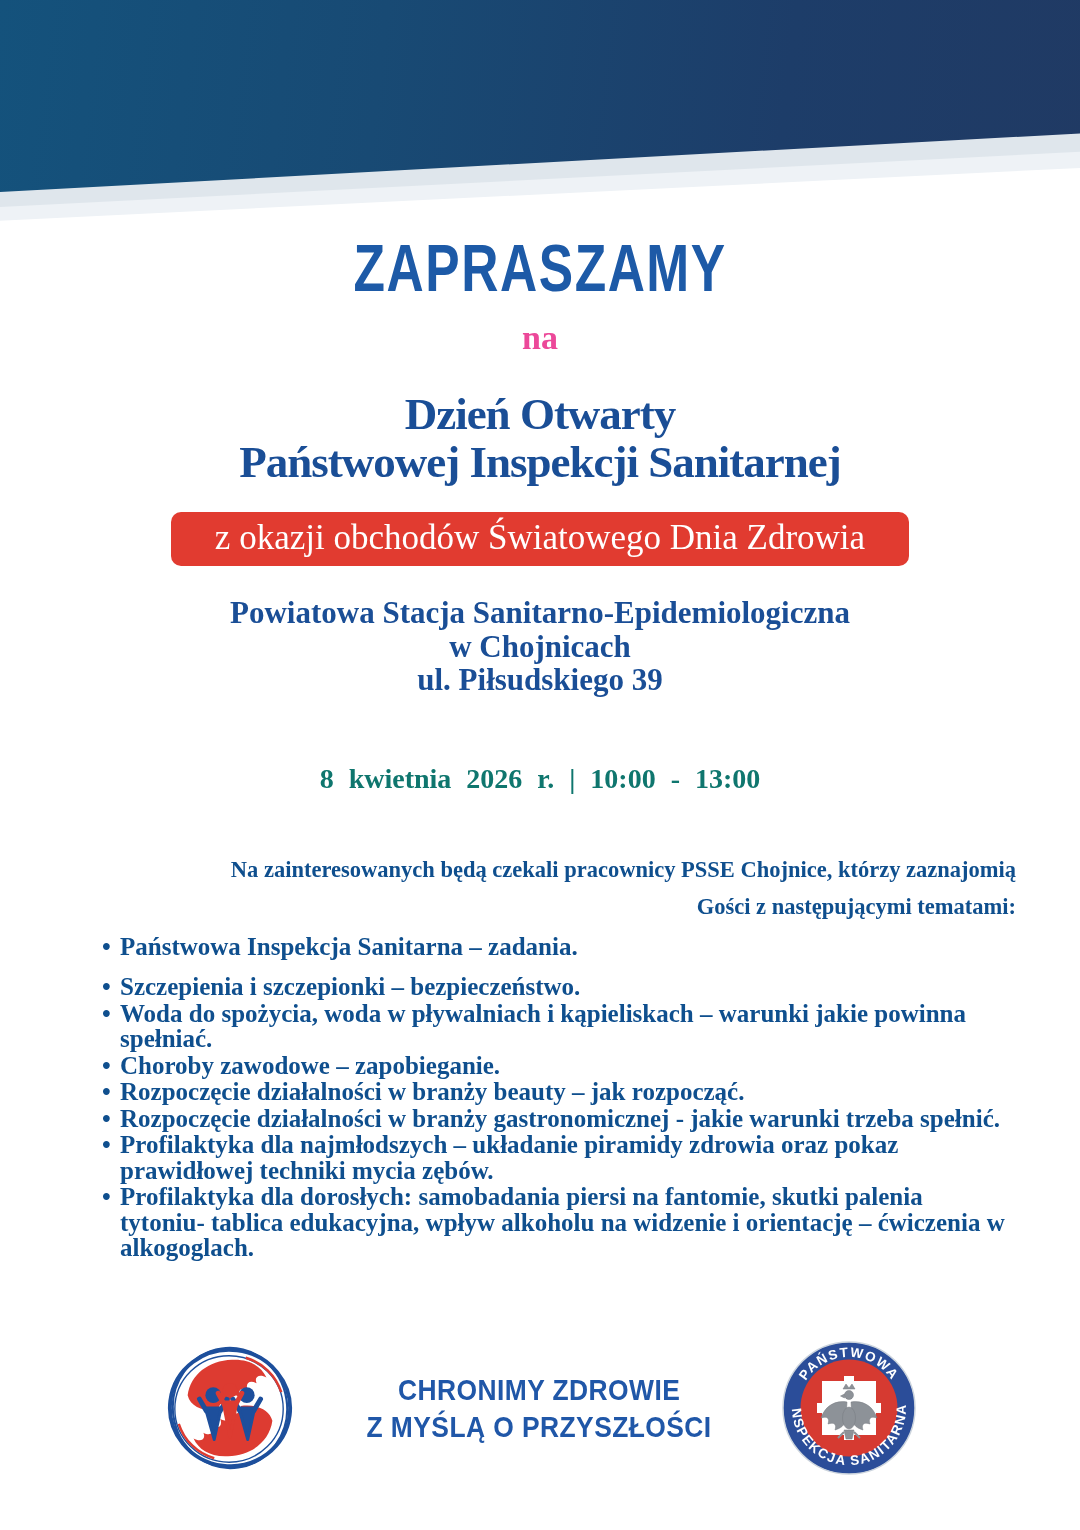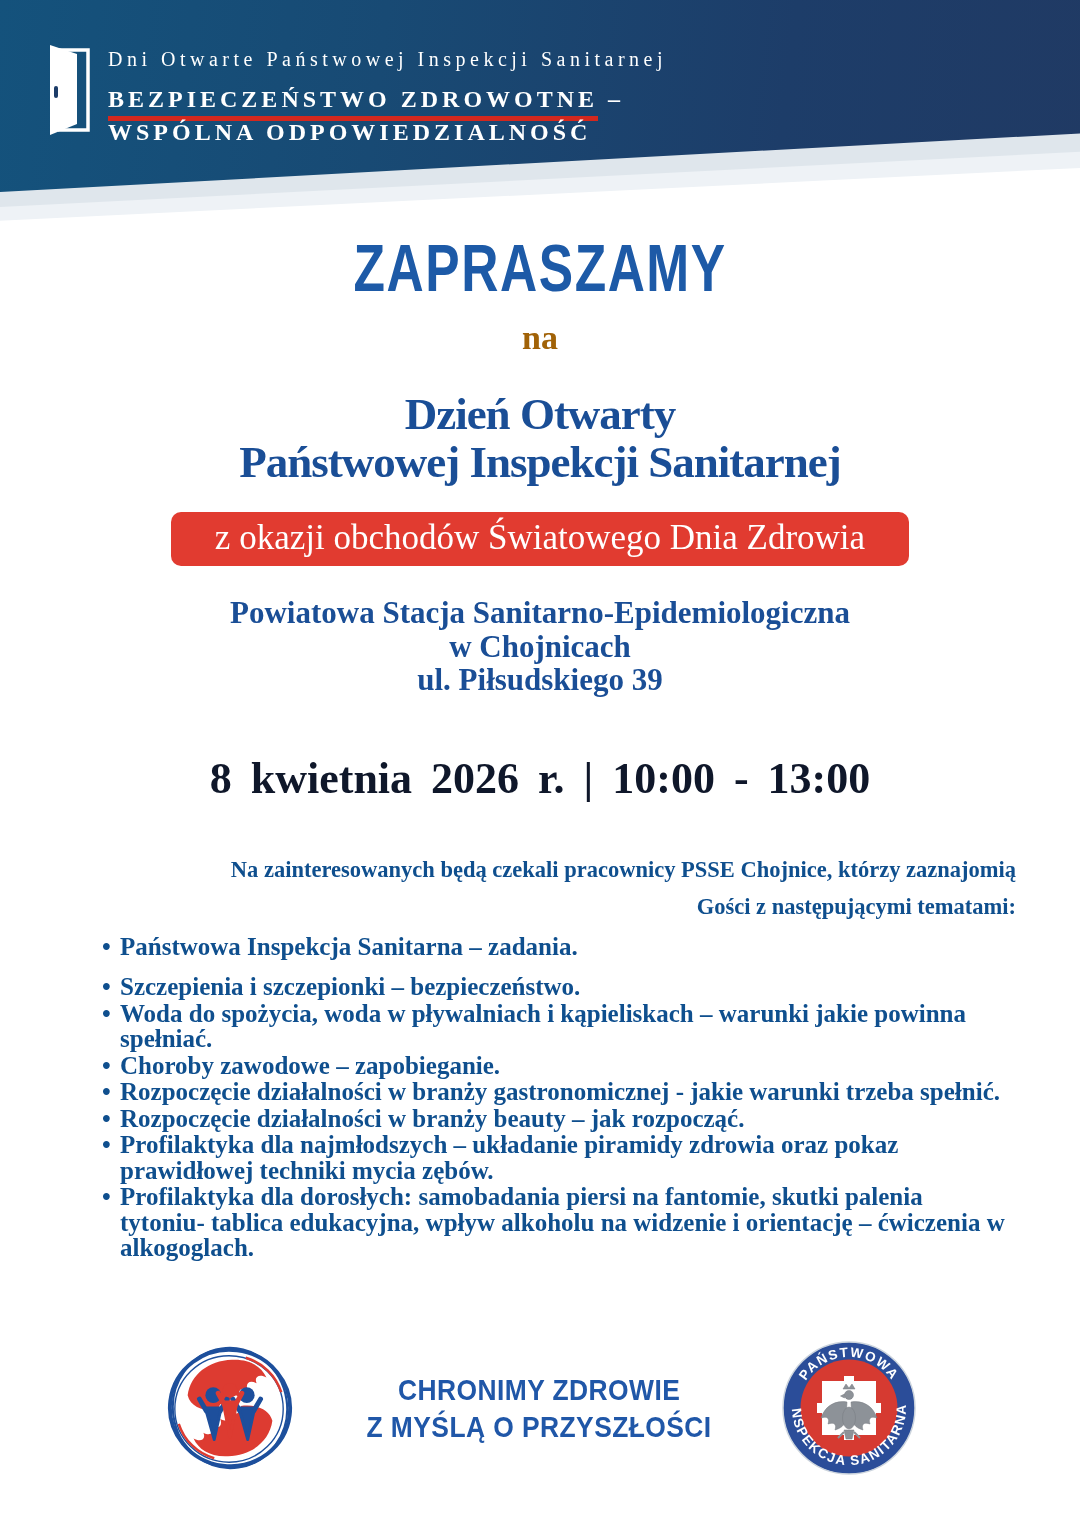--- a/index.html
+++ b/index.html
@@ -18,27 +18,27 @@
   .header-text{color:#ffffff;padding-top:4px;}
   .header-eyebrow{font-size:20px;letter-spacing:4.5px;margin-bottom:12px;white-space:nowrap;}
   .header-caps{font-size:24px;font-weight:bold;letter-spacing:4px;line-height:33px;white-space:nowrap;}
   .underlined{border-bottom:5px solid #d3281e;padding-bottom:4px;}
 
   
   .center{text-align:center;}
   .zapraszamy{margin:0;line-height:76px;}
   .zapraszamy .inner{display:inline-block;font-family:"Liberation Sans",sans-serif;font-weight:bold;
                      font-size:66px;letter-spacing:2px;color:#1d5aa7;transform:scaleX(0.78);}
-  .na{font-size:34px;font-weight:bold;color:#a16207;line-height:40px;}
+  .na{font-size:34px;font-weight:bold;color:#ec4899;line-height:40px;}
   .event{margin-top:32px;font-size:45px;font-weight:bold;color:#1a4e96;line-height:48px;letter-spacing:-1px;}
   .banner-wrap{margin-top:26px;}
   .banner{display:inline-block;background:#e13b30;color:#ffffff;font-size:35px;line-height:42px;
           padding:5px 44px 7px;border-radius:10px;}
   .venue{margin-top:30px;font-size:31px;font-weight:bold;color:#1a4e96;line-height:33.5px;}
-  .date{margin-top:62px;font-size:44px;font-weight:bold;color:#0f172a;line-height:40px;word-spacing:8px;}
+  .date{margin-top:62px;font-size:28px;font-weight:bold;color:#0f766e;line-height:40px;word-spacing:8px;}
 
   
   .intro{margin:57px 64px 0;text-align:right;font-size:22.5px;font-weight:bold;color:#0f4f8e;line-height:27px;}
   .intro-l1{margin-bottom:10px;}
   .topics{margin:14px 0 0 100px;padding:0;list-style:none;text-align:left;width:905px;
           color:#0f4f8e;font-size:25px;font-weight:bold;}
   .topics li{position:relative;padding-left:20px;line-height:25.5px;margin-bottom:1px;}
   .topics li::before{content:"\2022";position:absolute;left:2px;top:0;}
   .topics li.gap-after{margin-bottom:15px;}
 
@@ -54,32 +54,20 @@
 </head>
 <body>
 
 <div class="poster">
 
   <div class="header">
     <div class="band band-lighter"></div>
     <div class="band band-light"></div>
     <div class="band header-blue"></div>
 
-    <div class="header-content">
-      <svg class="door-svg" width="46" height="92" viewBox="0 0 46 92">
-        <path d="M12 6 H42 V86 H12" fill="none" stroke="#ffffff" stroke-width="3.5"></path>
-        <polygon points="4,1 31,10 31,80 4,91" fill="#ffffff"></polygon>
-        <rect x="8" y="42" width="4" height="12" rx="2" fill="#1c3c68"></rect>
-      </svg>
-      <div class="header-text">
-        <div class="header-eyebrow">Dni Otwarte Państwowej Inspekcji Sanitarnej</div>
-        <div class="header-caps"><span class="underlined">BEZPIECZEŃSTWO ZDROWOTNE</span><span> –</span></div>
-        <div class="header-caps">WSPÓLNA ODPOWIEDZIALNOŚĆ</div>
-      </div>
-    </div>
   </div>
 
   <div class="center">
     <h1 class="zapraszamy"><span class="inner">ZAPRASZAMY</span></h1>
     <div class="na">na</div>
 
     <div class="event">
       <div>Dzień Otwarty</div>
       <div>Państwowej Inspekcji Sanitarnej</div>
     </div>
@@ -100,22 +88,22 @@
   <div class="intro">
     <div class="intro-l1">Na zainteresowanych będą czekali pracownicy PSSE Chojnice, którzy zaznajomią</div>
     <div>Gości z następującymi tematami:</div>
   </div>
 
   <ul class="topics">
     <li class="gap-after">Państwowa Inspekcja Sanitarna – zadania.</li>
     <li>Szczepienia i szczepionki – bezpieczeństwo.</li>
     <li>Woda do spożycia, woda w pływalniach i kąpieliskach – warunki jakie powinna spełniać.</li>
     <li>Choroby zawodowe – zapobieganie.</li>
+    <li>Rozpoczęcie działalności w branży beauty – jak rozpocząć.</li>
     <li>Rozpoczęcie działalności w branży gastronomicznej - jakie warunki trzeba spełnić.</li>
-    <li>Rozpoczęcie działalności w branży beauty – jak rozpocząć.</li>
     <li>Profilaktyka dla najmłodszych – układanie piramidy zdrowia oraz pokaz prawidłowej techniki mycia zębów.</li>
     <li>Profilaktyka dla dorosłych:  samobadania piersi na fantomie, skutki palenia tytoniu- tablica edukacyjna, wpływ alkoholu na widzenie i orientację – ćwiczenia w alkogoglach.</li>
   </ul>
 
   <div class="footer">
 
     <svg width="134" height="134" viewBox="0 0 136 136">
       <g fill="none" stroke="#1d4f9c">
         <ellipse cx="68" cy="68" rx="61" ry="59" stroke-width="4" transform="rotate(7 68 68)"></ellipse>
         <ellipse cx="68" cy="68" rx="58" ry="61" stroke-width="2.2" transform="rotate(-8 68 68)"></ellipse>

